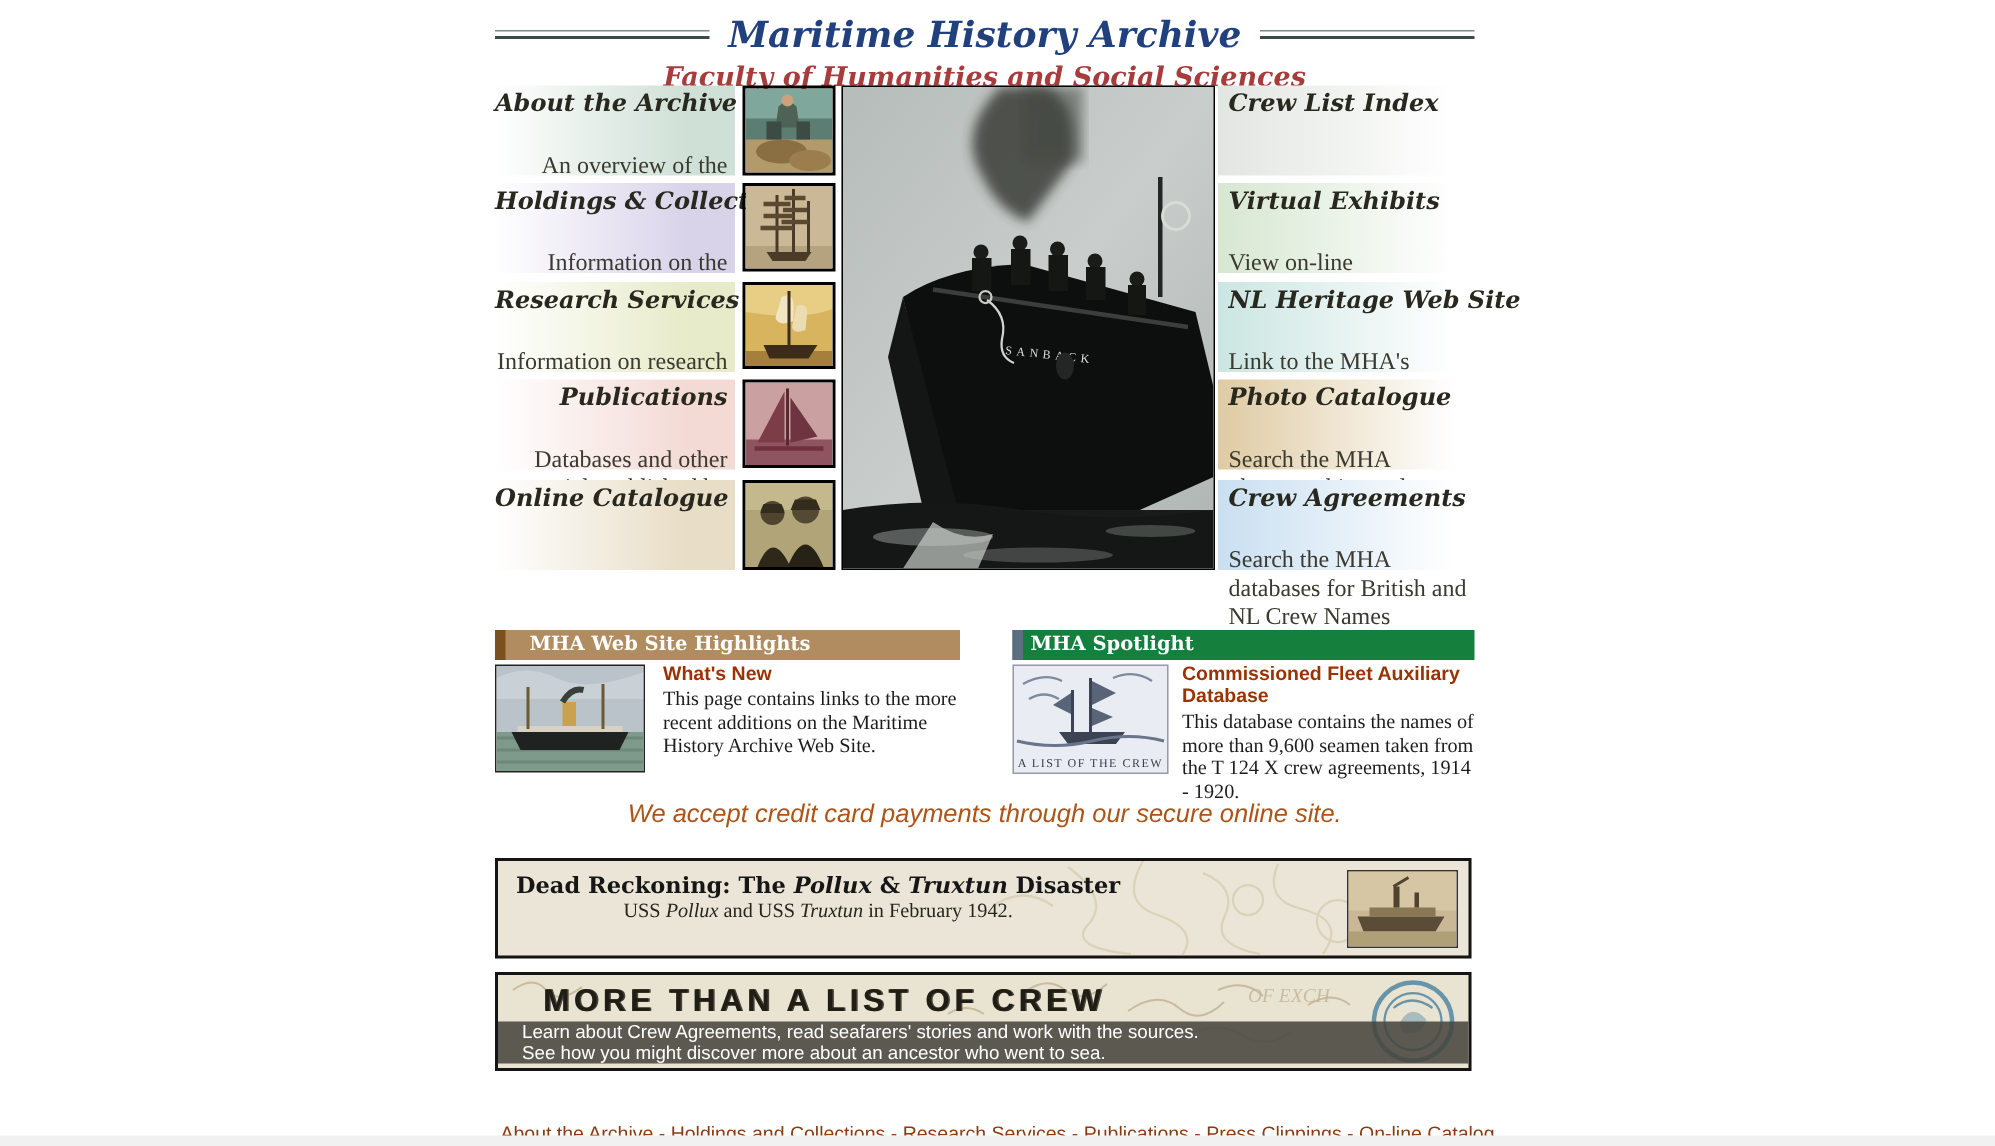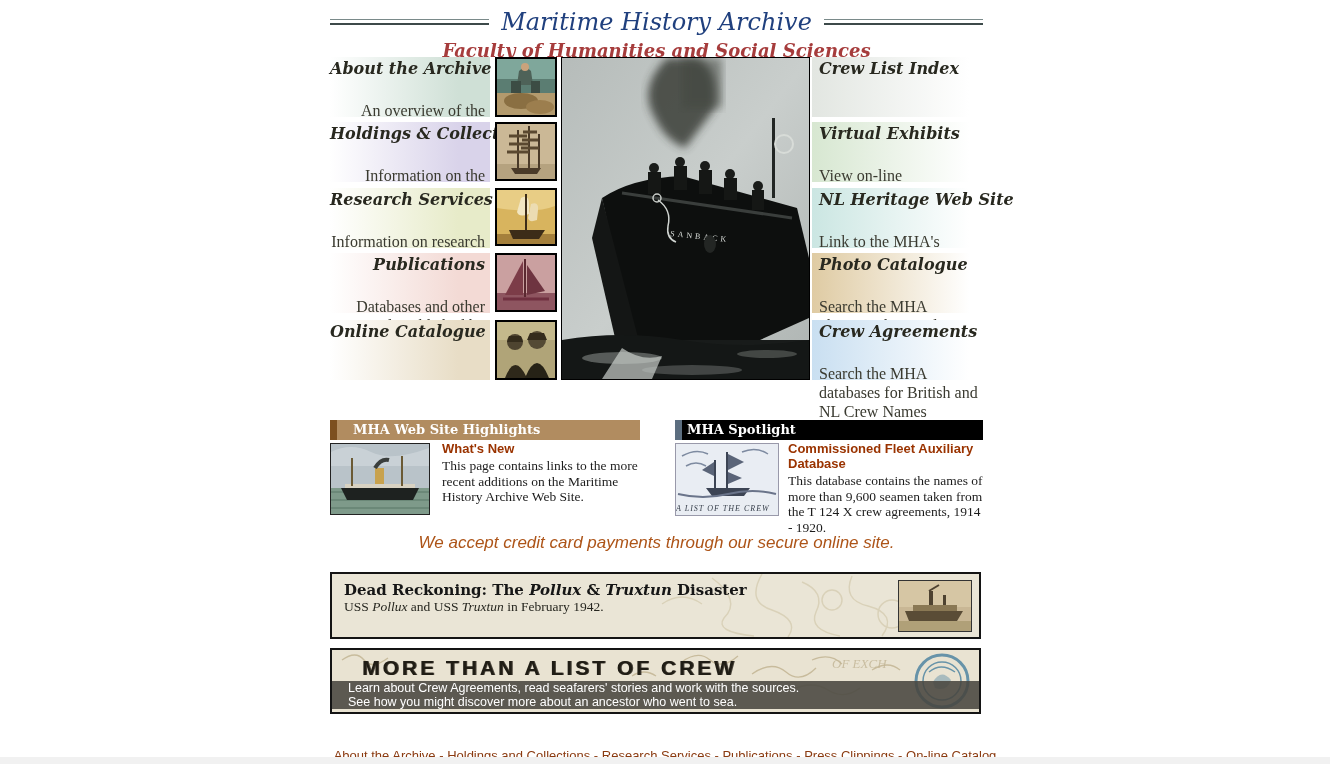--- a/index.html
+++ b/index.html
@@ -4,21 +4,21 @@
 <style>
   * { box-sizing: border-box; margin: 0; padding: 0; }
   html,body { width:1330px; height:764px; background:#fff; overflow:hidden; position:relative;
               font-family:"Liberation Serif", serif; }
 
   .content { position:absolute; left:330px; top:8px; width:653px; }
 
   
   .masthead { display:flex; align-items:center; }
   .rule { flex:1; height:6px; border-top:1px solid #7a8a8a; border-bottom:2px solid #3d4a4a; }
-  .site-title { margin:0 12px; font-family:"DejaVu Serif", serif; font-style:italic; font-weight:normal;
+  .site-title { margin:0 12px; font-family:"DejaVu Serif", serif; font-style:italic; font-weight:bold;
                 font-size:24px; color:#20407e; white-space:nowrap; }
   .site-sub { text-align:center; font-family:"DejaVu Serif", serif; font-style:italic; font-weight:600;
               font-size:18px; color:#a63c3c; margin-top:4px; }
 
   
   .main { position:absolute; left:330px; top:57px; width:653px; height:323px; }
   .left-col  { position:absolute; left:0;   top:0; width:160px; }
   .thumb-col { position:absolute; left:165px; top:0; width:64px; }
   .hero      { position:absolute; left:231px; top:0; width:249px; height:323px; border:1px solid #000; overflow:hidden; background:#b9bfbd; }
   .right-col { position:absolute; left:482px; top:0; width:171px; }
@@ -39,41 +39,41 @@
   .t0 { top:0; height:60px; } .t1 { top:65px; height:59px; } .t2 { top:131px; height:58px; }
   .t3 { top:196px; height:59px; } .t4 { top:263px; height:60px; }
 
   
   .sections { position:absolute; left:330px; top:420px; width:653px; }
   .bar { position:absolute; top:0; height:20px; color:#fff; font-family:"DejaVu Serif", serif;
          font-weight:bold; font-size:13px; line-height:19px; padding-left:12px; }
   .bar .sq { position:absolute; left:0; top:0; width:7px; height:20px; }
   .bar-highlights { left:0; width:310px; background:#b18c60;padding-left:23px; }
   .bar-highlights .sq { background:#7c4f1f; }
-  .bar-spotlight { left:345px; width:308px; background:#000000; }
+  .bar-spotlight { left:345px; width:308px; background:#15803d; }
   .bar-spotlight .sq { background:#5c6e80; }
 
   .hl-thumb { position:absolute; left:0; top:23px; width:100px; height:72px; border:1px solid #222; overflow:hidden; cursor:pointer; }
   .sp-thumb { position:absolute; left:345px; top:23px; width:104px; height:73px; border:1px solid #99a; background:#e9edf3;
               overflow:hidden; cursor:pointer; }
-  .sp-caption { position:absolute; left:0; right:0; bottom:2px; text-align:left;
-                font-size:8px; letter-spacing:1px; color:#38404c; font-family:"Liberation Serif", serif;font-style:italic; }
+  .sp-caption { position:absolute; left:0; right:0; bottom:2px; text-align:center;
+                font-size:8px; letter-spacing:1px; color:#38404c; font-family:"Liberation Serif", serif; }
 
   .hl-text { position:absolute; left:112px; top:22px; width:212px; }
   .sp-text { position:absolute; left:458px; top:22px; width:196px; }
   .item-title { font-family:"Liberation Sans", sans-serif; font-weight:bold; font-size:13px;
                 color:#9a3300; line-height:1.15; margin-bottom:1px; cursor:pointer; }
   .item-desc { font-size:13.5px; color:#1c1c1c; line-height:1.16; }
 
   .notice { position:absolute; left:0; top:113px; width:653px; text-align:center;
             font-family:"Liberation Sans", sans-serif; font-style:italic; font-size:17px; color:#ad5418; }
 
   
   .banner { position:absolute; left:330px; width:651px; border:2px solid #141414; background:#eae5d6; overflow:hidden; cursor:pointer; }
-  .banner-dead { top:572px; height:67px; }
+  .banner-dead { top:572px; height:67px;text-align:center; }
   .banner-crew { top:648px; height:66px; background:#e9e3d2; }
   .banner svg.texture { position:absolute; left:0; top:0; }
 
   .dr-text { position:absolute; left:12px; top:7px; }
   .dr-title { font-family:"DejaVu Serif", serif; font-weight:bold; font-size:15px; color:#161616; }
   .dr-title .it { font-style:italic; }
   .dr-line { font-size:13.5px; color:#26261f; line-height:1.22; }
   .dr-line .it { font-style:italic; }
   .dr-photo { position:absolute; right:7px; top:6px; width:74px; height:52px; border:1px solid #333; overflow:hidden; }
 

